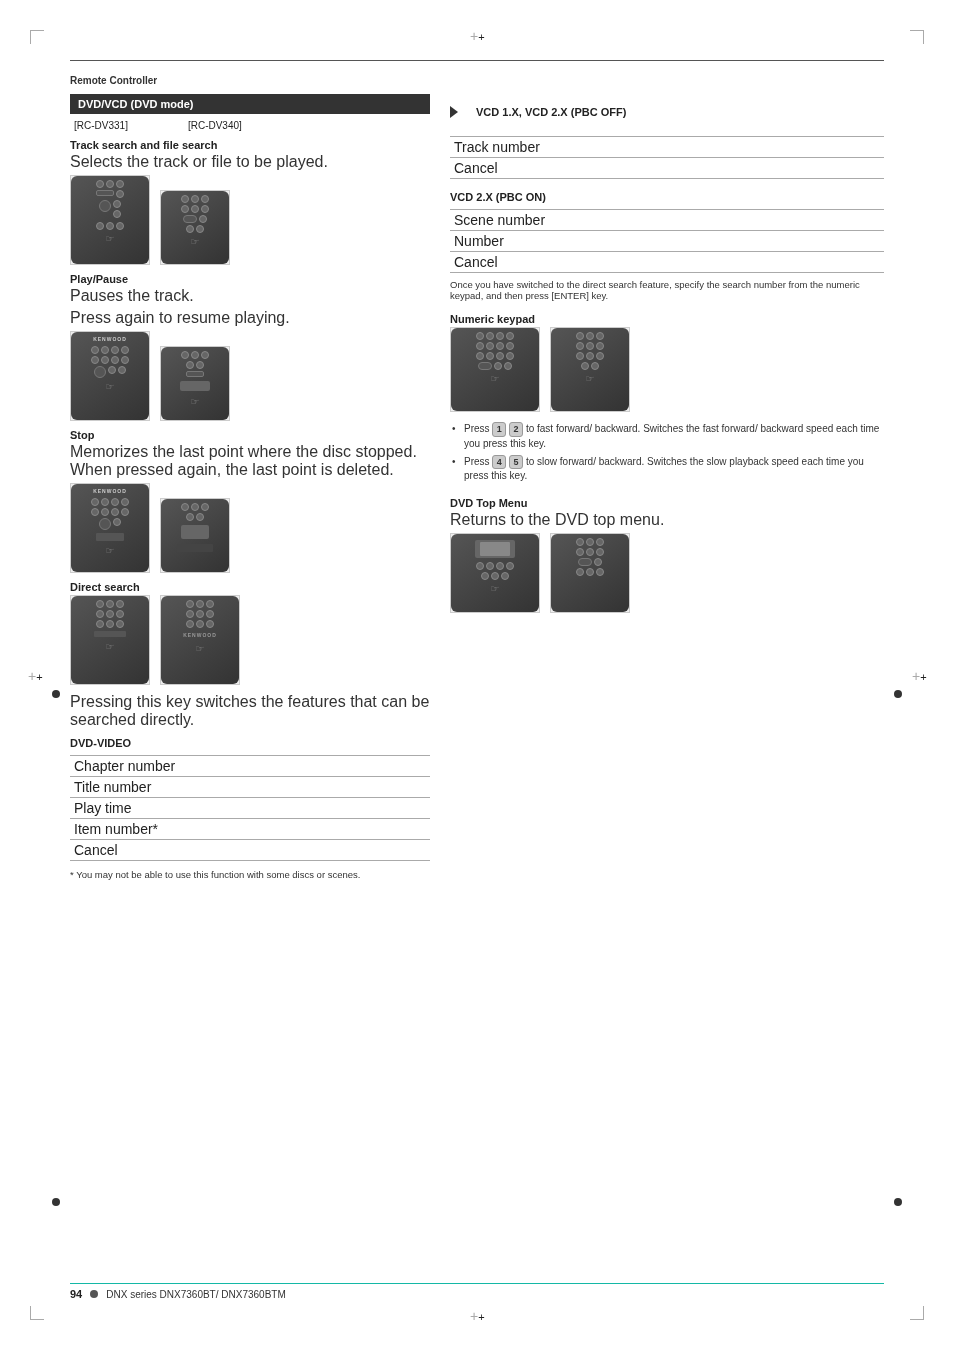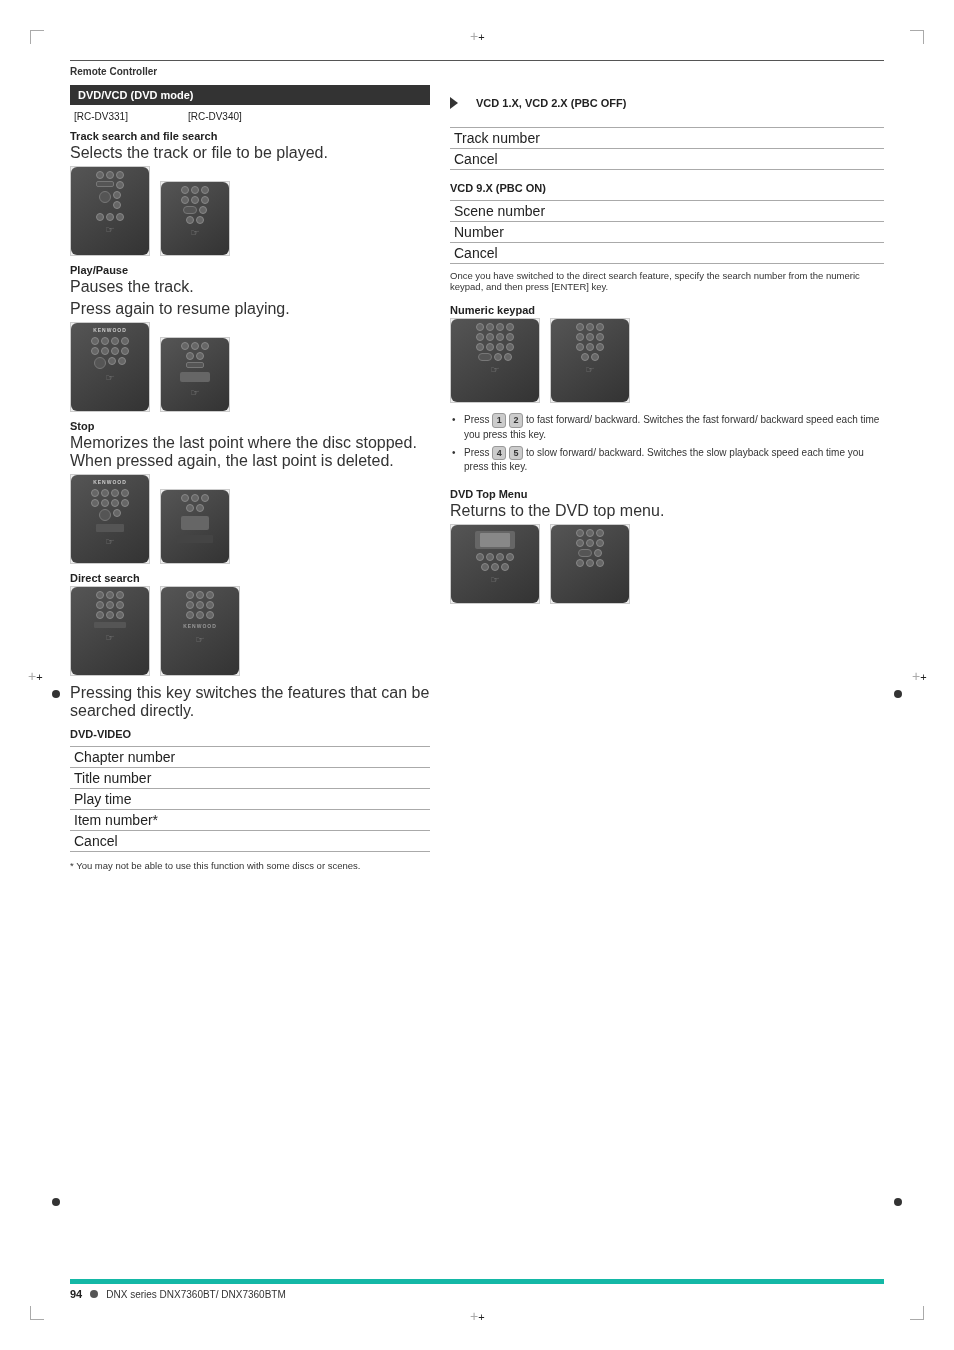--- a/index.html
+++ b/index.html
@@ -50,21 +50,21 @@
     .cross::before {
       content: '+';
       font-size: 14px;
       color: #aaa;
       font-weight: 300;
     }
 
     
     .section-header {
       border-top: 1px solid #555;
-      padding-top: 4px;
+      padding-top: 13px;
       margin-bottom: 8px;
     }
     .section-header .section-title {
       font-size: 10px;
       font-weight: bold;
       color: #333;
     }
 
     
     .two-col {
@@ -268,21 +268,21 @@
       left: 2px;
       top: 2px;
     }
 
     
     .page-footer {
       position: absolute;
       bottom: 50px;
       left: 70px;
       right: 70px;
-      border-top: 5px solid #14b8a6;
+      border-top: 1px solid #14b8a6;
       padding-top: 4px;
       display: flex;
       align-items: center;
       gap: 8px;
       font-size: 10px;
     }
     .page-number {
       font-weight: bold;
       font-size: 11px;
     }
@@ -595,21 +595,21 @@
       <div class="vcd-box-header">
         <div class="triangle-marker"></div>
         <div class="vcd-section-title" style="margin:12px;">VCD 1.X, VCD 2.X (PBC OFF)</div>
       </div>
 
       <div class="item-list">
         <div class="list-item">Track number</div>
         <div class="list-item">Cancel</div>
       </div>
 
-      <div class="vcd-section-title" style="margin-top:12px;">VCD 9.X (PBC ON)</div>
+      <div class="vcd-section-title" style="margin-top:12px;">VCD 2.X (PBC ON)</div>
 
       <div class="item-list">
         <div class="list-item">Scene number</div>
         <div class="list-item">Number</div>
         <div class="list-item">Cancel</div>
       </div>
 
       <div class="note-text">
         <span>Once you have switched to the direct search feature, specify the search number from the numeric keypad, and then press [ENTER] key.</span>
       </div>

